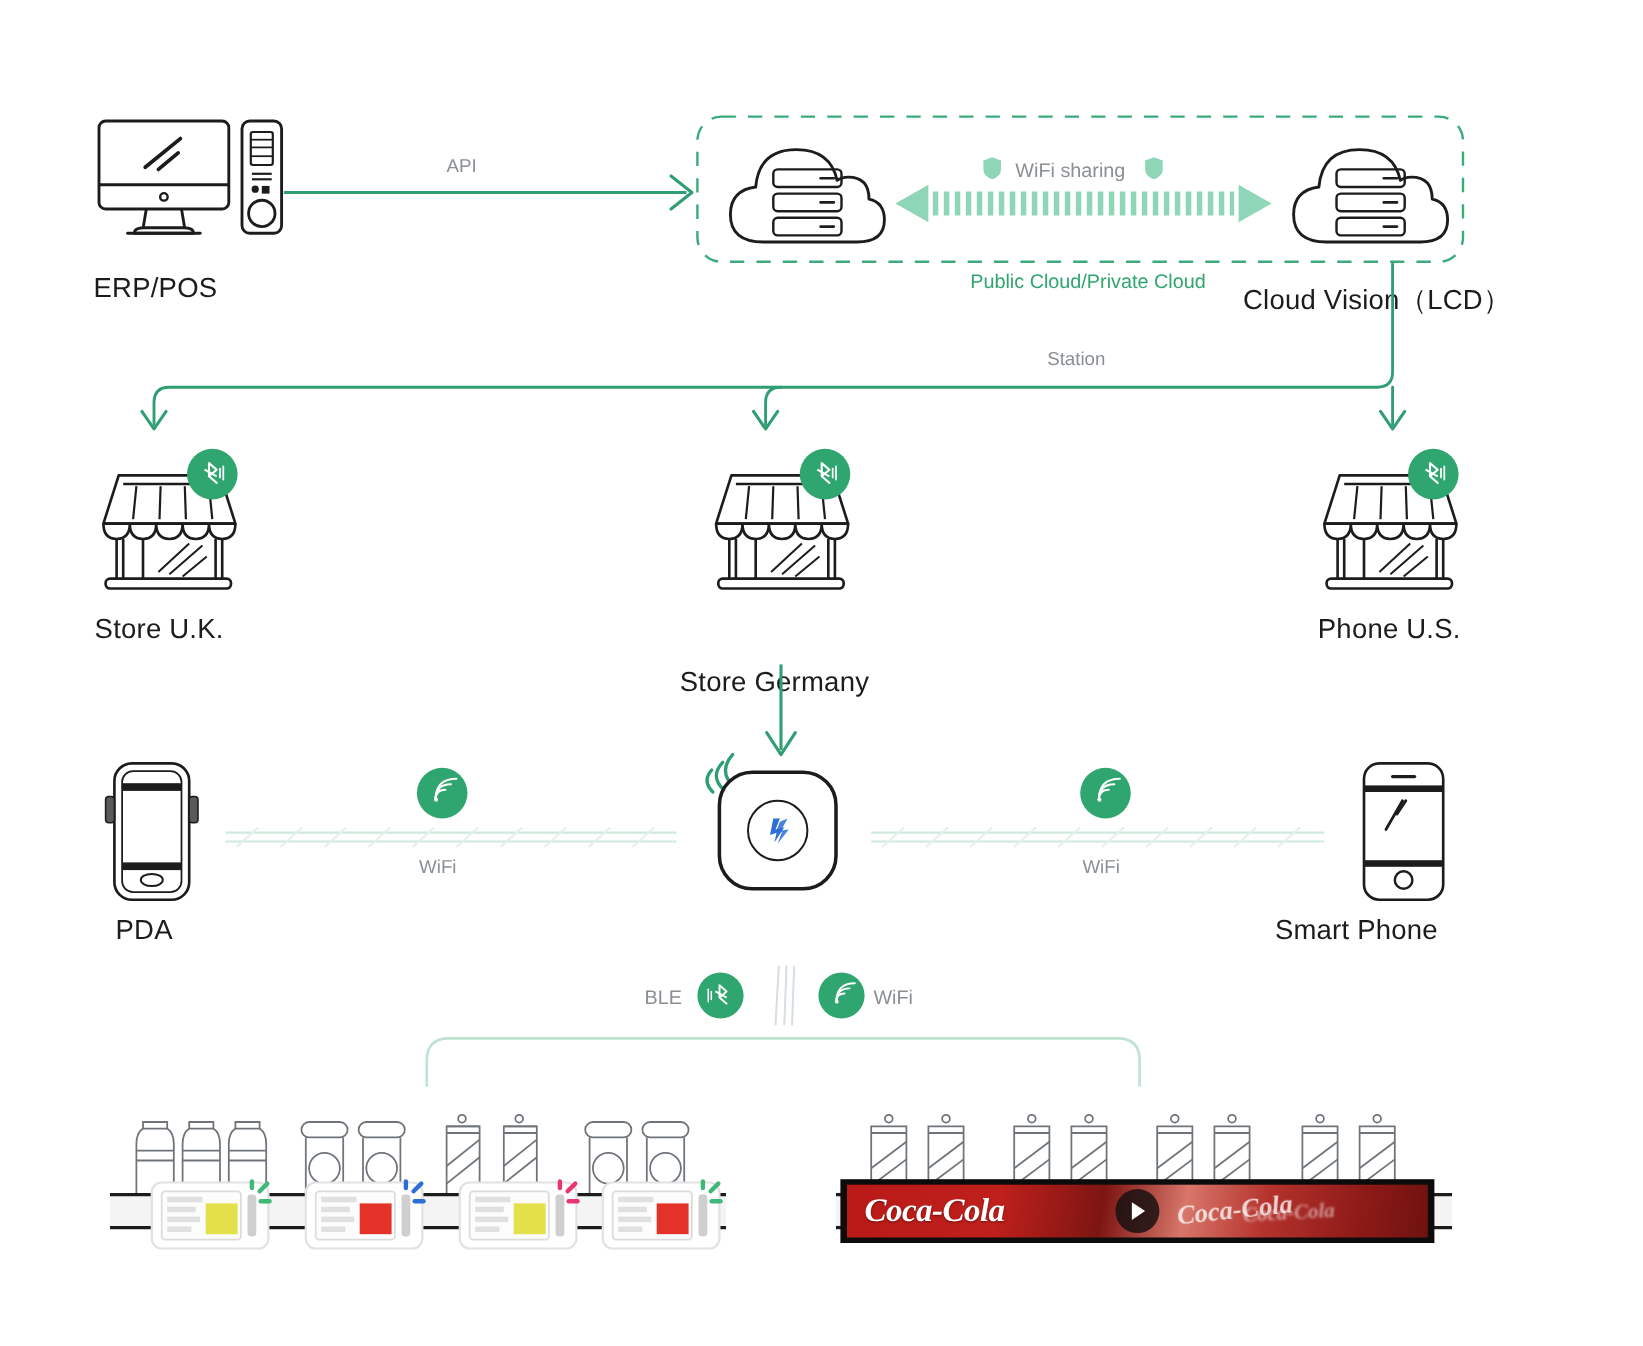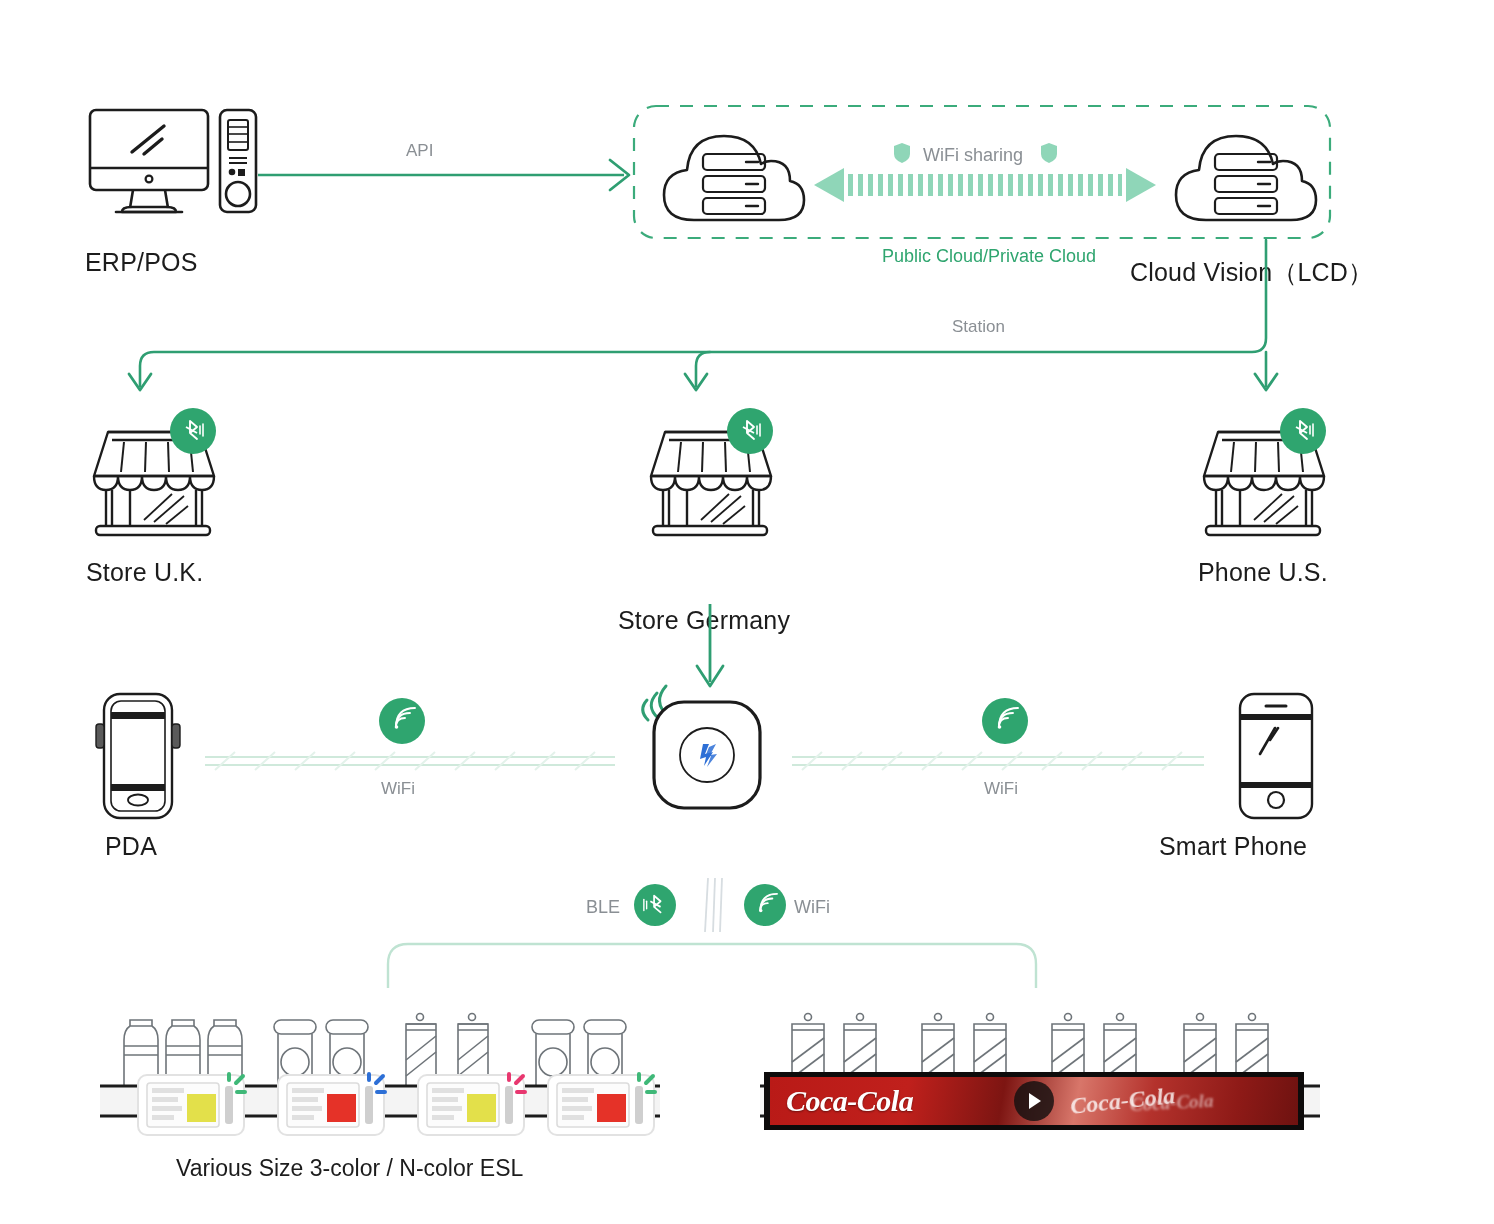--- a/index.html
+++ b/index.html
@@ -530,21 +530,20 @@
       <rect x="50" y="20" width="29" height="28" fill="#e53228"></rect>
       <rect x="88" y="12" width="8" height="38" rx="3" fill="#cfcfcf"></rect>
       <g stroke="#3fb878" stroke-width="4" stroke-linecap="round">
         <line x1="92" y1="6" x2="92" y2="0"></line>
           <line x1="99" y1="9" x2="106" y2="2"></line>
           <line x1="100" y1="18" x2="108" y2="18"></line>
       </g>
     </svg>
   </div>
 
-  <div class="lbl-cap" style="left:176px;top:1155px;">Various Size 3-color / N-color ESL</div>
 
   <div class="abs" style="left:760px;top:1000px;">
     <svg width="560" height="140" viewBox="0 0 560 140">
       <g fill="none" stroke="#6e7479" stroke-width="1.6">
         <g>
             <circle cx="48" cy="17" r="3.5"></circle>
             <path d="M32 24 h32 v62 h-32 z"></path>
             <path d="M32 30 h32"></path>
             <line x1="32" y1="62" x2="64" y2="38"></line>
             <line x1="32" y1="78" x2="64" y2="54"></line>

